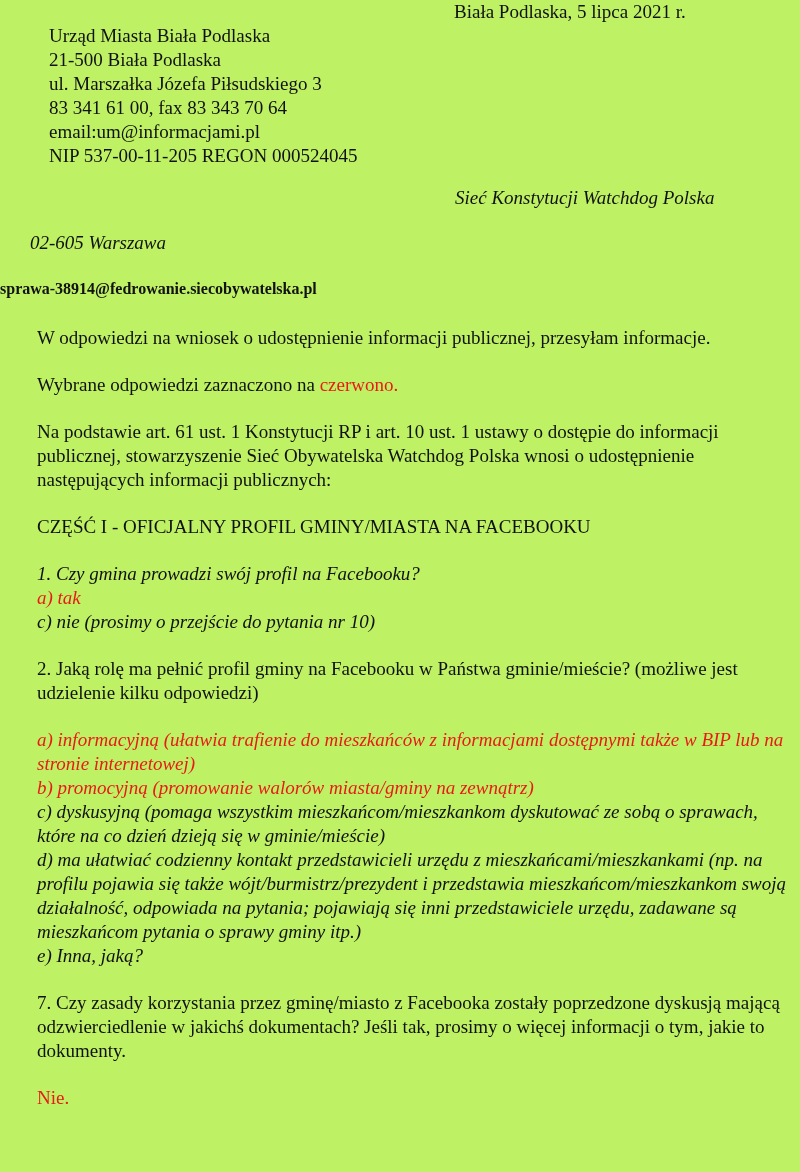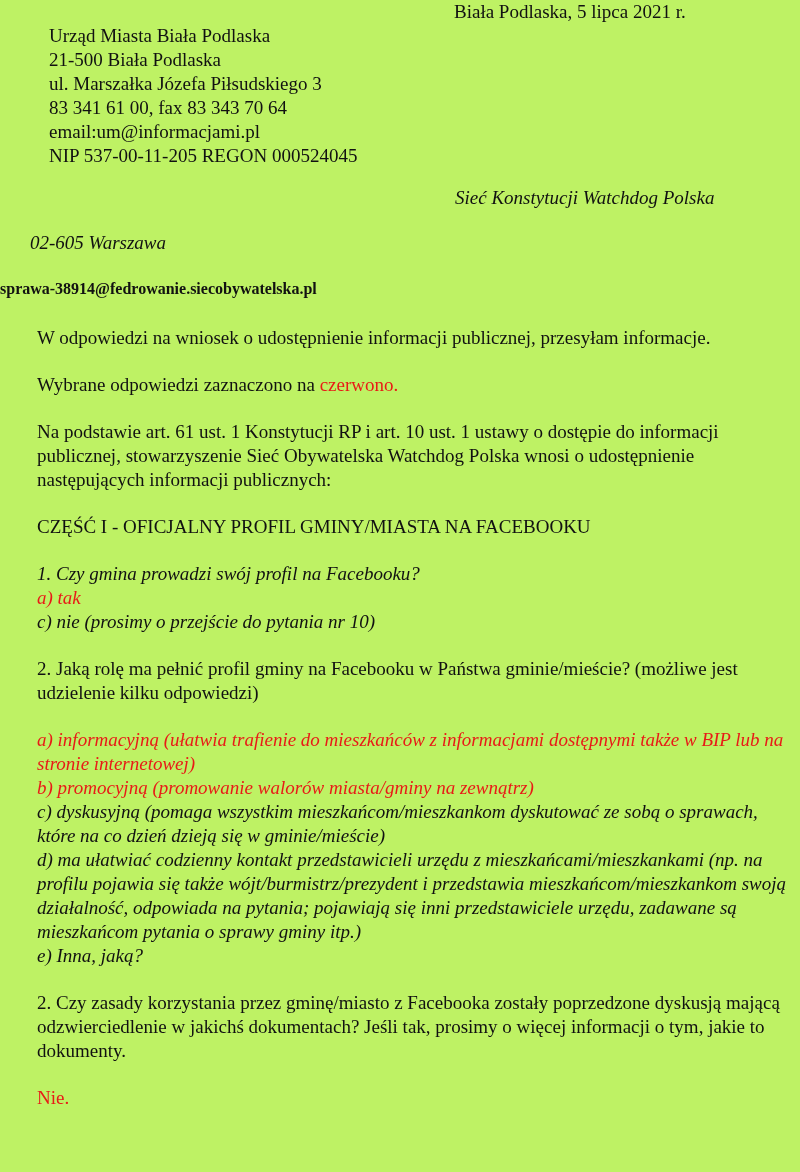--- a/index.html
+++ b/index.html
@@ -74,19 +74,19 @@
     <p class="para">2. Jaką rolę ma pełnić profil gminy na Facebooku w Państwa gminie/mieście? (możliwe jest udzielenie kilku odpowiedzi)</p>
 
     <div class="options-block">
       <p class="red">a) informacyjną (ułatwia trafienie do mieszkańców z informacjami dostępnymi także w BIP lub na stronie internetowej)</p>
       <p class="red">b) promocyjną (promowanie walorów miasta/gminy na zewnątrz)</p>
       <p>c) dyskusyjną (pomaga wszystkim mieszkańcom/mieszkankom dyskutować ze sobą o sprawach, które na co dzień dzieją się w gminie/mieście)</p>
       <p>d) ma ułatwiać codzienny kontakt przedstawicieli urzędu z mieszkańcami/mieszkankami (np. na profilu pojawia się także wójt/burmistrz/prezydent i przedstawia mieszkańcom/mieszkankom swoją działalność, odpowiada na pytania; pojawiają się inni przedstawiciele urzędu, zadawane są mieszkańcom pytania o sprawy gminy itp.)</p>
       <p>e) Inna, jaką?</p>
     </div>
 
-    <p class="para">2. Czy zasady korzystania przez gminę/miasto z Facebooka zostały poprzedzone dyskusją mającą odzwierciedlenie w jakichś dokumentach? Jeśli tak, prosimy o więcej informacji o tym, jakie to dokumenty.</p>
+    <p class="para">7. Czy zasady korzystania przez gminę/miasto z Facebooka zostały poprzedzone dyskusją mającą odzwierciedlenie w jakichś dokumentach? Jeśli tak, prosimy o więcej informacji o tym, jakie to dokumenty.</p>
 
     <p class="para red">Nie.</p>
 
   </div>
 
 </div>
 
 </body></html>

